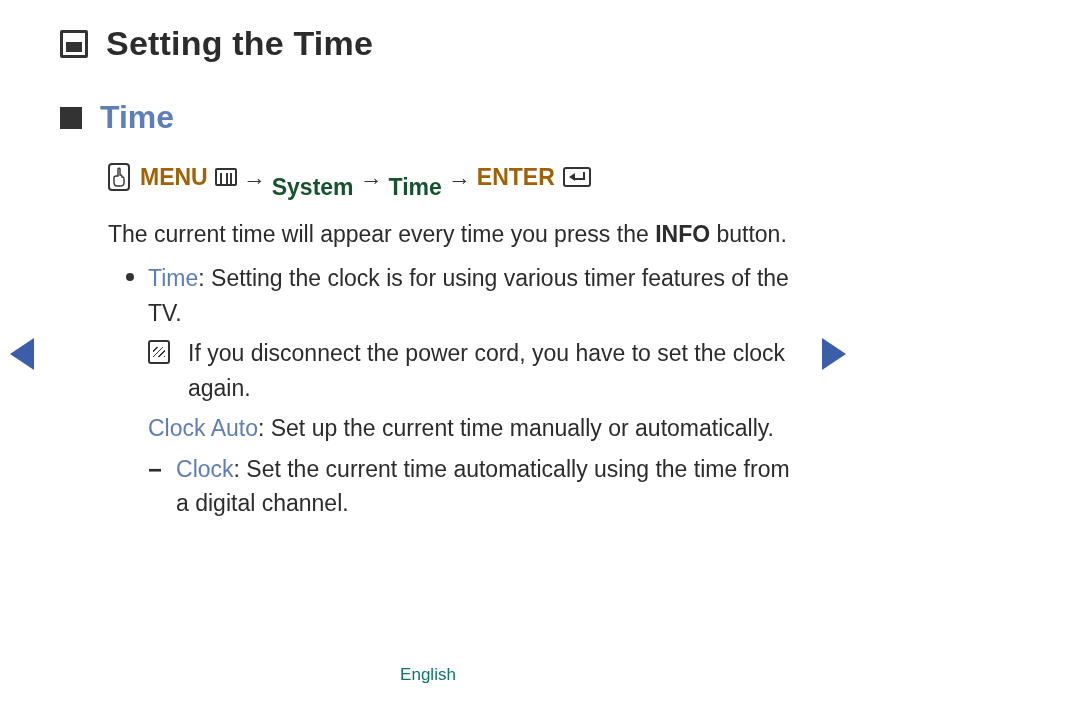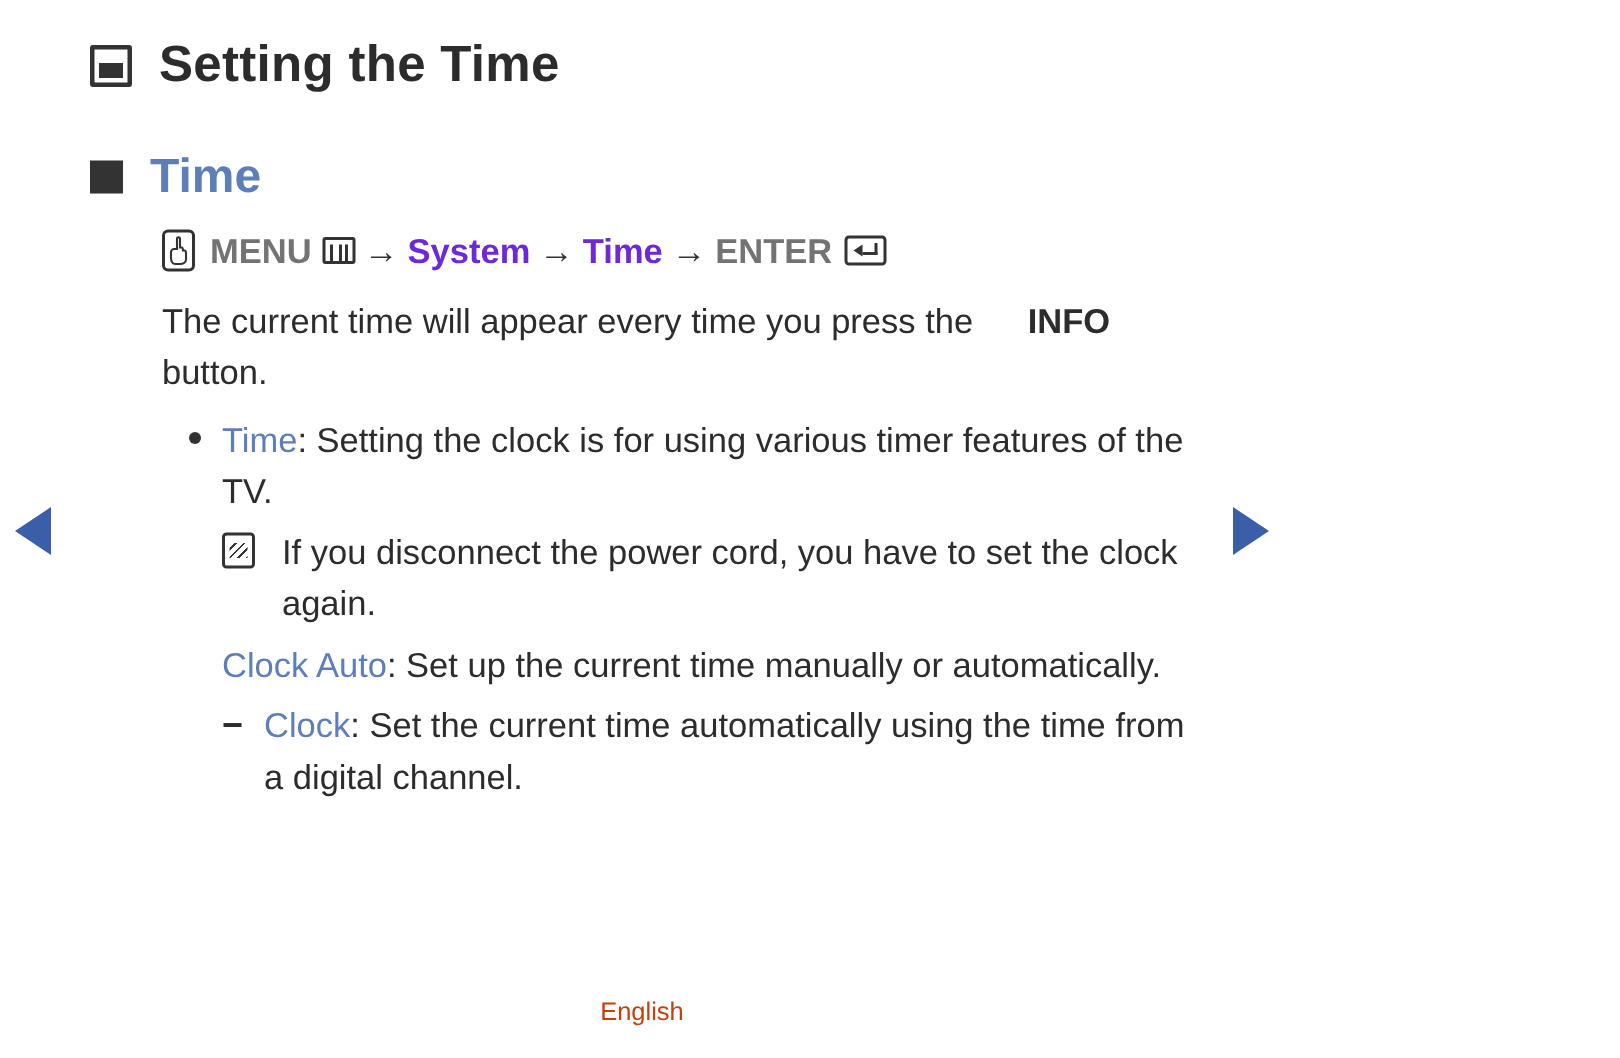--- a/index.html
+++ b/index.html
@@ -16,38 +16,38 @@
   .breadcrumb { display: flex; flex-wrap: wrap; align-items: center; gap: 6px; font-weight: 700; }
   .hand-icon { width: 22px; height: 28px; border: 2px solid #333; border-radius: 4px; position: relative; margin-right: 4px; flex-shrink: 0; }
   .hand-icon svg { position: absolute; top: 2px; left: 2px; }
   .menu-glyph { font-family: Arial; border: 2px solid #333; border-radius: 2px; width: 22px; height: 18px; display: inline-flex; align-items: center; justify-content: center; font-size: 10px; vertical-align: -2px; margin-left: 1px; position: relative; }
   .menu-glyph::before { content: ""; position: absolute; left: 3px; top: 3px; width: 4px; height: 12px; border-left: 2px solid #333; border-right: 2px solid #333; }
   .menu-glyph::after { content: ""; position: absolute; right: 3px; top: 3px; width: 2px; height: 12px; background: #333; }
   .enter-glyph { display: inline-block; width: 28px; height: 20px; border: 2px solid #333; border-radius: 3px; vertical-align: -3px; margin-left: 2px; position: relative; }
   .enter-glyph::before { content: ""; position: absolute; right: 4px; top: 3px; width: 8px; height: 6px; border-right: 2px solid #333; border-bottom: 2px solid #333; }
   .enter-glyph::after { content: ""; position: absolute; left: 4px; bottom: 4px; width: 0; height: 0; border-top: 4px solid transparent; border-bottom: 4px solid transparent; border-right: 6px solid #333; }
   .arrow { color: #333; font-weight: 700; }
-  .bc-link { color: #6d28d9; }
-  .bc-bold { color: #737373; }
+  .bc-link { color: #14532d; margin-top: 20px; }
+  .bc-bold { color: #a16207; }
   .body-text { margin-top: 12px; font-weight: 400; }
-  .body-text b { font-weight: 700; margin-left: 30px; }
+  .body-text b { font-weight: 700; }
   .bullets { margin-top: 10px; margin-left: 18px; }
   .bullet-row { display: flex; gap: 14px; margin-top: 2px; }
   .round-bullet { width: 8px; height: 8px; border-radius: 50%; background: #333; margin-top: 12px; flex-shrink: 0; }
   .sub { margin-left: 0; margin-top: 6px; }
   .note-row { display: flex; gap: 18px; margin-top: 6px; }
   .note-icon { width: 22px; height: 24px; border: 2px solid #333; border-radius: 3px; position: relative; flex-shrink: 0; margin-top: 4px; }
   .note-icon::after { content: ""; position: absolute; left: 3px; right: 3px; top: 5px; height: 10px; background: repeating-linear-gradient(-45deg, #333 0 1px, transparent 1px 4px); }
   .dash-row { display: flex; gap: 14px; margin-top: 6px; }
   .dash { font-weight: 700; font-size: 24px; margin-top: 0px; }
   .term { color: #5d7eb8; font-weight: 400; }
   .nav-left, .nav-right { position: absolute; top: 338px; width: 0; height: 0; cursor: pointer; }
   .nav-left { left: 10px; border-top: 16px solid transparent; border-bottom: 16px solid transparent; border-right: 24px solid #3a5fa8; }
   .nav-right { right: 10px; border-top: 16px solid transparent; border-bottom: 16px solid transparent; border-left: 24px solid #3a5fa8; }
-  .footer { position: absolute; bottom: 20px; left: 0; right: 0; text-align: center; font-size: 17px; color: #c2410c; }
+  .footer { position: absolute; bottom: 20px; left: 0; right: 0; text-align: center; font-size: 17px; color: #0f766e; }
 </style>
 </head>
 <body>
 
 <div class="page">
 
   <div class="title-row">
     <div class="title-icon"></div>
     <div class="title-text">Setting the Time</div>
   </div>

